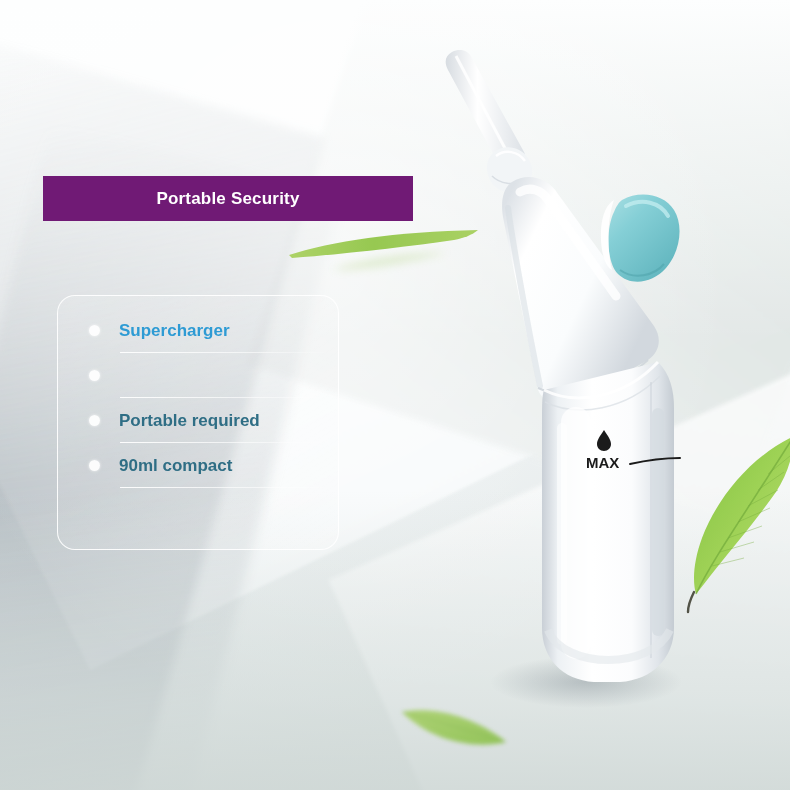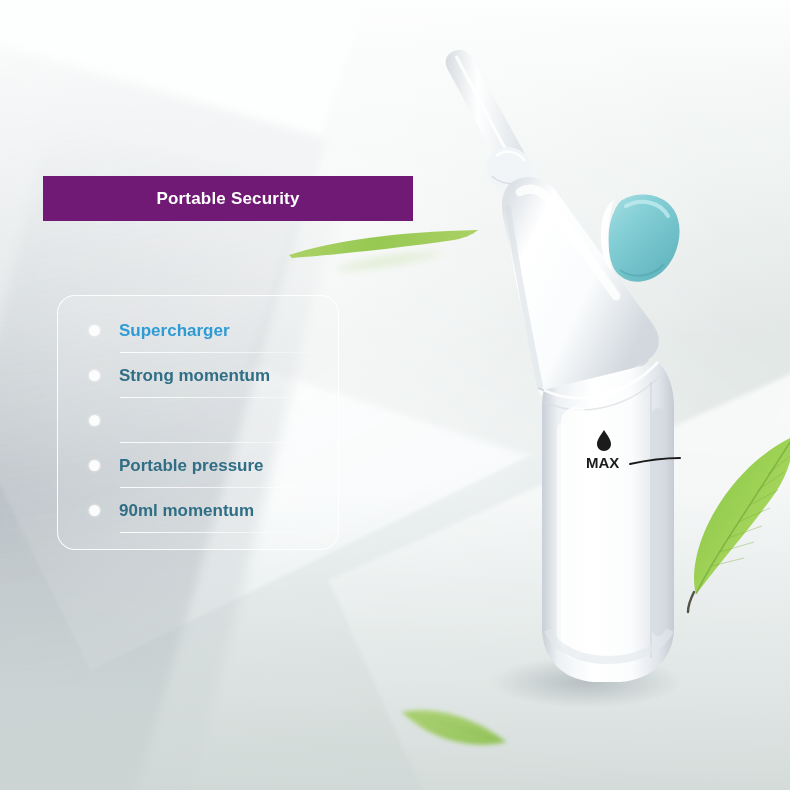--- a/index.html
+++ b/index.html
@@ -364,38 +364,33 @@
   </div>
 
   <div class="feature-card">
 
     <div class="feature-item is-highlight">
       <span class="bullet"></span>
       <span class="feature-label">Supercharger</span>
       <span class="feature-divider"></span>
     </div>
 
-    <div class="feature-item">
-      <span class="bullet"></span>
-      <span class="feature-label">Strong momentum</span>
-      <span class="feature-divider"></span>
-    </div>
 
     <div class="feature-item">
       <span class="bullet"></span>
       <span class="feature-divider"></span>
     </div>
 
     <div class="feature-item">
       <span class="bullet"></span>
-      <span class="feature-label">Portable pressure</span>
+      <span class="feature-label">Portable required</span>
       <span class="feature-divider"></span>
     </div>
 
     <div class="feature-item">
       <span class="bullet"></span>
-      <span class="feature-label">90ml momentum</span>
+      <span class="feature-label">90ml compact</span>
       <span class="feature-divider"></span>
     </div>
 
   </div>
 
 </div>
 
 </body></html>

